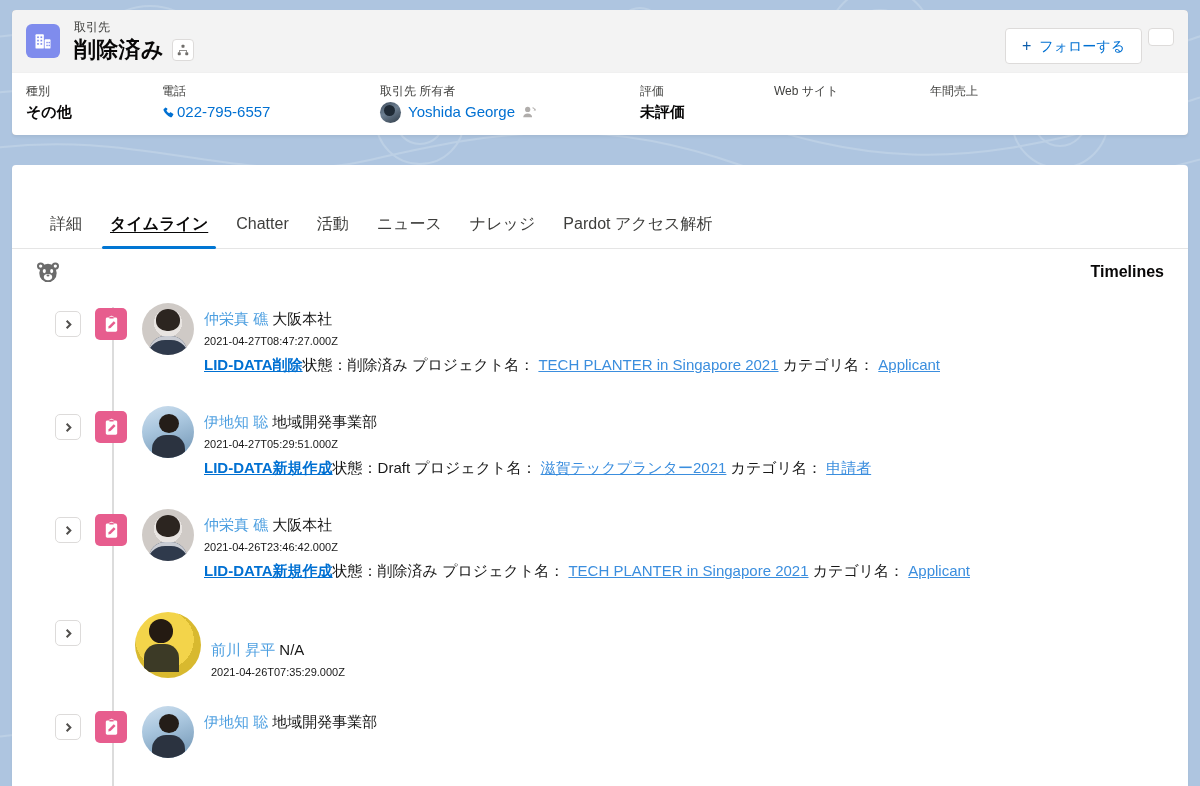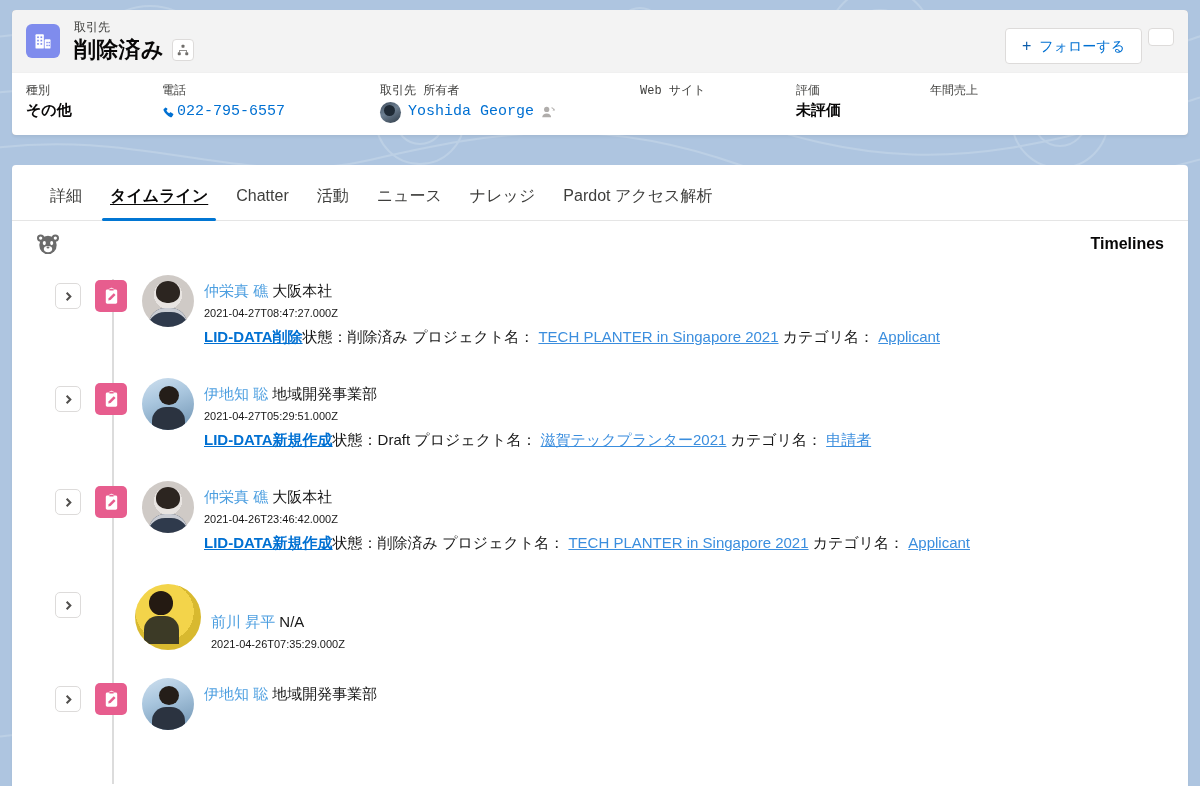--- a/index.html
+++ b/index.html
@@ -63,21 +63,21 @@
     cursor: pointer;
   }
   .btn .plus { font-size: 16px; line-height: 14px; color: #0b5cab; }
   .btn-ghost { width: 26px; padding: 8px 6px; overflow: hidden; }
 
   .header-fields {
     display: flex; background: #fff;
     padding: 10px 14px 12px 14px;
     border-top: 1px solid #f0f0f0;
   }
-  .field { padding-right: 18px; font-family: Liberation Mono, monospace; }
+  .field { padding-right: 18px; }
   .f1 { width: 136px; } .f2 { width: 218px; } .f3 { width: 260px; }
   .f4 { width: 156px; } .f5 { width: 134px; } .f6 { width: 160px; }
   .field-label { font-size: 12px; color: #3e3e3c; line-height: 16px; margin-bottom: 2px; }
   .field-value { font-size: 15px; color: #080707; line-height: 22px; font-weight: bold; }
   .field-value.plain { font-weight: normal; }
   .link { color: #0070d2; text-decoration: none; }
   .phone-val { display: flex; align-items: center; gap: 2px; font-size: 15px; }
   .phone-val svg { width: 13px; height: 13px; fill: #0070d2; }
   .owner-val { display: flex; align-items: center; gap: 7px; font-size: 15px; }
   .owner-avatar {
@@ -96,20 +96,21 @@
     position: absolute; left: 12px; top: 165px; right: 12px; bottom: 0;
     background: #fff; border-radius: 4px 4px 0 0;
     box-shadow: 0 2px 3px rgba(0,0,0,.06);
     overflow: hidden;
   }
   .tabs {
     display: flex; align-items: flex-end;
     padding: 0 24px;
     border-bottom: 1px solid #e5e5e5;
     height: 56px;
+    margin-top: 28px;
   }
   .tab {
     font-size: 16px; color: #3e3e3c; line-height: 20px;
     padding: 16px 14px 14px 14px; white-space: nowrap;
     position: relative; cursor: pointer;
   }
   .tab.active { color: #080707; font-weight: bold; text-decoration: underline; text-underline-offset: 3px; }
   .tab.active::after {
     content: ""; position: absolute; left: 6px; right: 6px; bottom: -1px;
     height: 3px; background: #0176d3; border-radius: 2px;
@@ -270,28 +271,28 @@
           <span class="owner-avatar"></span>
           <a class="link" href="#">Yoshida George</a>
           <svg class="change-owner" viewBox="0 0 16 16" aria-hidden="true">
             <circle cx="6.5" cy="5" r="3"></circle>
             <path d="M1.4 14c0-2.6 2.3-4.4 5.1-4.4S11.6 11.4 11.6 14z"></path>
             <path d="M12 2.6c1.6.2 2.6 1.1 2.8 2.4l1-.9-.3 2.6-2.5-.8 1-.6c-.2-.9-.9-1.5-2-1.7z"></path>
           </svg>
         </div>
       </div>
 
+      <div class="field f5">
+        <div class="field-label">評価</div>
+        <div class="field-value">未評価</div>
+      </div>
+
       <div class="field f4">
         <div class="field-label">Web サイト</div>
         <div class="field-value"></div>
-      </div>
-
-      <div class="field f5">
-        <div class="field-label">評価</div>
-        <div class="field-value">未評価</div>
       </div>
 
       <div class="field f6">
         <div class="field-label">年間売上</div>
         <div class="field-value"></div>
       </div>
 
     </div>
   </div>
 

